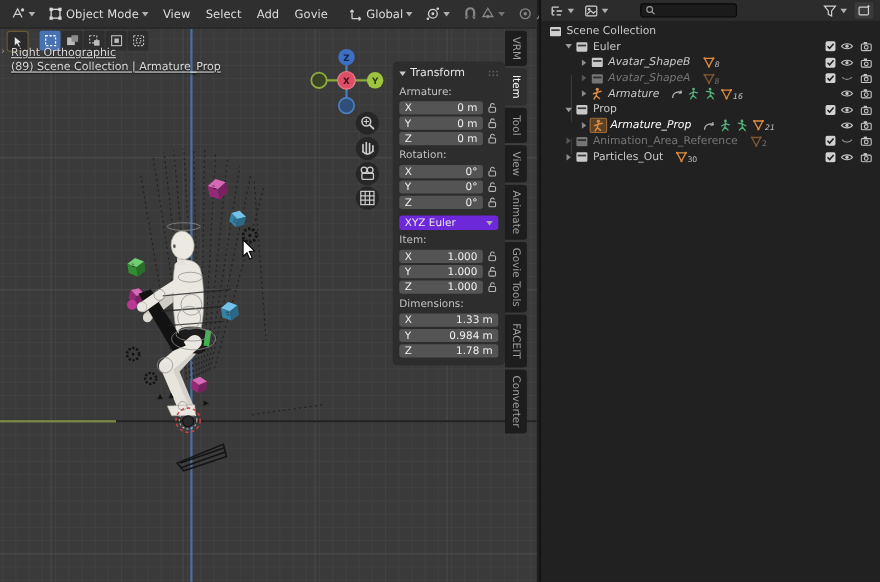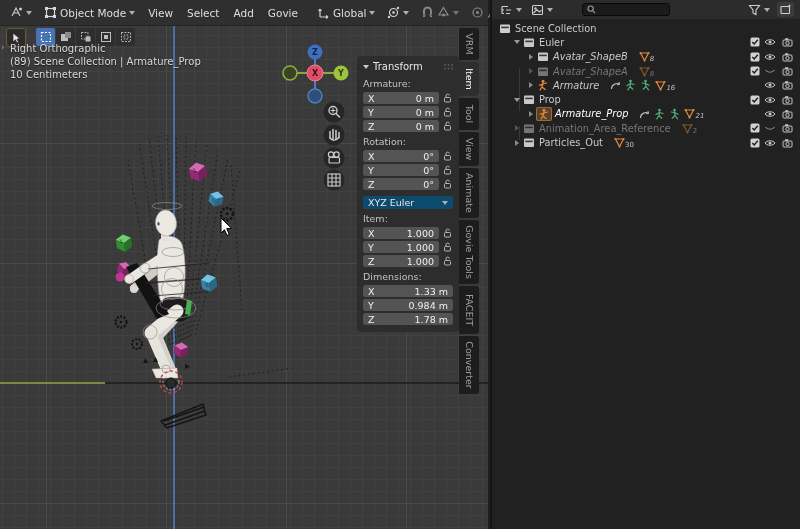--- a/index.html
+++ b/index.html
@@ -43,42 +43,42 @@
   .selgrp { display:flex; gap:1px; }
   .selbtn { width:19px; height:18px; background:#2e2e2e; border-radius:2px;
     display:flex; align-items:center; justify-content:center; }
   .selbtn.active { background:#4772b3; }
   .options-btn { position:absolute; right:18px; top:22px; z-index:4;
     display:flex; align-items:center; gap:4px; color:#dcdcdc; font-size:10.5px;
     background:rgba(43,43,43,.55); padding:2px 7px; border-radius:3px; }
 
   
   .vp-text { position:absolute; left:10px; top:42px; z-index:4; color:#d9d9d9;
-    font-size:10px; line-height:13px; text-shadow:0 1px 1px rgba(0,0,0,.6); }
+    font-size:10px; line-height:13px; text-shadow:0 1px 1px rgba(0,0,0,.6);text-decoration:underline; }
   .expand-arrow { position:absolute; left:1px; top:42px; z-index:4; color:#9a9a9a; font-size:9px; }
 
   
   .npanel { position:absolute; left:357px; top:38px; width:102px; z-index:6;
     background:rgba(45,45,45,.96); border-radius:4px; padding:3px 6px 7px 6px;
     color:#c2c2c2; font-size:9.5px;margin-top:18px; }
   .panel-head { display:flex; align-items:center; gap:4px; height:15px;
     color:#e6e6e6; font-size:10px; }
   .tri-down { width:0; height:0; border-left:3.5px solid transparent;
     border-right:3.5px solid transparent; border-top:4.5px solid #c9c9c9; }
   .tri-right { width:0; height:0; border-top:3.5px solid transparent;
     border-bottom:3.5px solid transparent; border-left:4.5px solid #c9c9c9; }
   .grip { margin-left:auto; opacity:.65; }
   .flabel { margin:4px 0 3px 0; }
   .fline { display:flex; align-items:center; margin-bottom:2px; }
   .frow { flex:1; display:flex; align-items:center; background:#545454;
     border-radius:2.5px; height:12px; padding:0 5px; color:#f0f0f0; }
   .frow .ax { width:13px; }
   .frow .val { margin-left:auto; }
   .lock { width:11px; margin-left:3px; display:flex; justify-content:center; }
-  .euler { display:flex; align-items:center; background:#0c4a6e; border-radius:2.5px;
+  .euler { display:flex; align-items:center; background:#6d28d9; border-radius:2.5px;
     height:13px; padding:0 5px; color:#e8e8e8; margin:6px 0 2px 0;gap:17px; }
   .euler .caret { margin-left:auto; }
   .props-card { position:absolute; left:357px; top:315px; width:102px; height:18px;
     z-index:6; background:rgba(45,45,45,.96); border-radius:4px;
     display:flex; align-items:center; gap:4px; padding:0 6px;
     color:#e3e3e3; font-size:10px; }
 
   
   .tabs { position:absolute; left:459px; top:28px; width:20px; z-index:6;
     display:flex; flex-direction:column; gap:2px; }
@@ -444,21 +444,20 @@
   </div>
   <div class="options-btn">
     <span>Options</span>
     <span class="caret"></span>
   </div>
 
   <div class="expand-arrow">›</div>
   <div class="vp-text">
     <div>Right Orthographic</div>
     <div>(89) Scene Collection | Armature_Prop</div>
-    <div>10 Centimeters</div>
   </div>
 
   <div class="npanel">
     <div class="panel-head">
       <span class="tri-down"></span>
       <span>Transform</span>
       <svg class="grip" width="9" height="6" viewBox="0 0 9 6">
         <g fill="#777">
             <circle cx="1" cy="1" r="0.9"></circle>
             <circle cx="4.5" cy="1" r="0.9"></circle>

